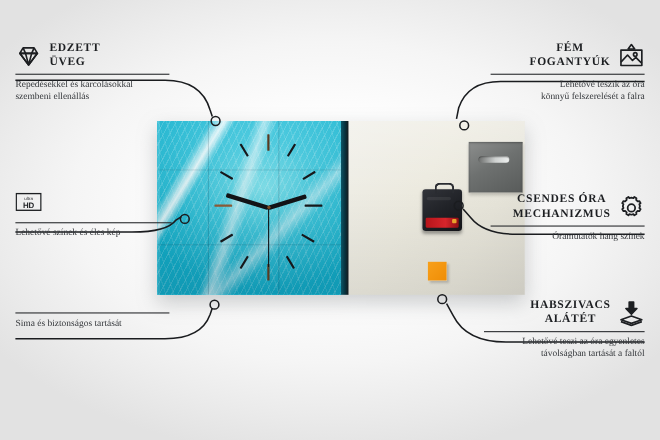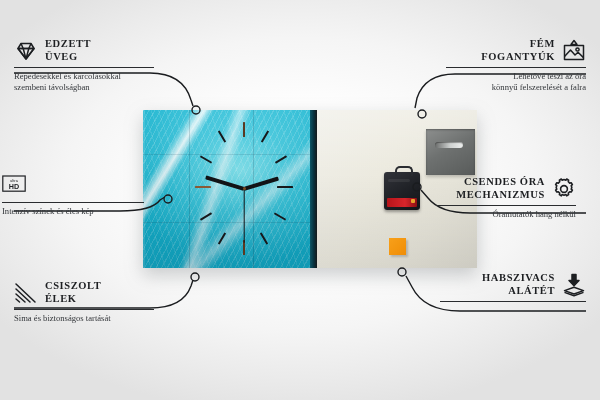--- a/index.html
+++ b/index.html
@@ -99,21 +99,21 @@
     color:#1d1f22;text-transform:uppercase;white-space:pre-line;
   }
   .co-rule{height:1px;background:#2a2c2f;margin:4px 0 3px;}
   .co-desc{
     font-size:8.6px;line-height:10.6px;color:#33363a;white-space:pre-line;
   }
   .left .co-head{justify-content:flex-start;}
   .left .co-title{text-align:left;}
   .left .co-desc{text-align:left;}
   .right .co-head{justify-content:flex-end;}
-  .right .co-title{text-align:right;}
+  .right .co-title{text-align:center;}
   .right .co-desc{text-align:right;}
   .ico{width:24px;height:24px;flex:0 0 24px;display:block;}
   svg.lines{position:absolute;left:0;top:0;width:600px;height:400px;pointer-events:none;}
 </style>
 </head>
 <body>
 
 <div class="stage">
 
   <div class="product">
@@ -187,92 +187,85 @@
           <path d="M4 9.5h16L12 20 4 9.5z"></path>
             <path d="M7 4.5h10l3 5H4l3-5z"></path>
           <path d="M4 9.5L12 20l8-10.5M9.2 9.5L12 20l2.8-10.5M7 4.5l2.2 5M17 4.5l-2.2 5"></path>
         </svg>
       </span>
       <span class="co-title">EDZETT
 ÜVEG</span>
     </div>
     <div class="co-rule"></div>
     <div class="co-desc">Repedésekkel és karcolásokkal
-szembeni távolságban</div>
-  </div>
-
-  <div class="callout left" style="left:2px;top:174px;width:142px">
+szembeni ellenállás</div>
+  </div>
+
+  <div class="callout left" style="left:14px;top:174px;width:142px">
     <div class="co-head">
       <span class="ico">
         <svg viewBox="0 0 30 24">
           <rect x="1" y="2.5" width="28" height="19" fill="none" stroke="#1d1f22" stroke-width="1.5"></rect>
           <text x="15" y="10" text-anchor="middle" font-family="Liberation Sans, sans-serif" font-size="5" fill="#1d1f22">ultra</text>
           <text x="15" y="19" text-anchor="middle" font-family="Liberation Sans, sans-serif" font-size="9" font-weight="bold" fill="#1d1f22">HD</text>
         </svg>
       </span>
     </div>
     <div class="co-rule"></div>
-    <div class="co-desc">Intenzív színek és éles kép</div>
+    <div class="co-desc">Lehetővé színek és éles kép</div>
   </div>
 
   <div class="callout left" style="left:14px;top:280px;width:140px">
-    <div class="co-head">
-      <span class="ico">
-        <svg viewBox="0 0 24 24" stroke="#1d1f22" stroke-width="1.5" stroke-linecap="round">
-          <path d="M2 3 L21 21M2 8 L16 21M2 13 L11 21M2 18 L5.5 21"></path>
-        </svg>
-      </span>
-      <span class="co-title">CSISZOLT
-ÉLEK</span>
-    </div>
     <div class="co-rule"></div>
     <div class="co-desc">Sima és biztonságos tartását</div>
   </div>
 
   <div class="callout right" style="left:446px;top:38px;width:140px">
     <div class="co-head">
       <span class="co-title">FÉM
 FOGANTYÚK</span>
       <span class="ico">
         <svg viewBox="0 0 24 24" fill="none" stroke="#1d1f22" stroke-width="1.5" stroke-linejoin="round">
           <path d="M12 1.5 L15 5.5 H9 L12 1.5z"></path>
           <rect x="2.5" y="6.5" width="19" height="14"></rect>
           <path d="M2.5 17.5 L8.5 11 L13 16 L16 13.2 L21.5 18.6"></path>
           <circle cx="15.5" cy="10.5" r="1.6"></circle>
         </svg>
       </span>
     </div>
     <div class="co-rule"></div>
-    <div class="co-desc">Lehetővé teszi az óra
+    <div class="co-desc">Lehetővé teszik az óra
 könnyű felszerelését a falra</div>
   </div>
 
-  <div class="callout right" style="left:436px;top:176px;width:140px">
+  <div class="callout right" style="left:446px;top:176px;width:140px">
     <div class="co-head">
       <span class="co-title">CSENDES ÓRA
 MECHANIZMUS</span>
       <span class="ico">
         <svg viewBox="0 0 24 24" fill="none" stroke="#1d1f22" stroke-width="1.6" stroke-linejoin="round">
           <path d="M12 2.6l1.8.6.9-1.2 1.9 1.2-.3 1.5 1.4 1.4 1.5-.3 1.2 1.9-1.2.9.6 1.8-.6 1.8 1.2.9-1.2 1.9-1.5-.3-1.4 1.4.3 1.5-1.9 1.2-.9-1.2-1.8.6-1.8-.6-.9 1.2-1.9-1.2.3-1.5-1.4-1.4-1.5.3-1.2-1.9 1.2-.9-.6-1.8.6-1.8-1.2-.9 1.2-1.9 1.5.3 1.4-1.4-.3-1.5 1.9-1.2.9 1.2 1.8-.6z"></path>
           <circle cx="12" cy="12" r="3.4"></circle>
         </svg>
       </span>
     </div>
     <div class="co-rule"></div>
-    <div class="co-desc">Óramutatók hang nélkül</div>
+    <div class="co-desc">Óramutatók hang színek</div>
   </div>
 
   <div class="callout right" style="left:440px;top:272px;width:146px">
     <div class="co-head">
       <span class="co-title">HABSZIVACS
 ALÁTÉT</span>
       <span class="ico">
         <svg viewBox="0 0 24 24" fill="none" stroke="#1d1f22" stroke-width="1.5" stroke-linejoin="round">
           <path d="M10 1.5h4v6h3l-5 5.2-5-5.2h3v-6z" fill="#1d1f22"></path>
           <path d="M12 14.2 L21.5 17.6 L12 21 L2.5 17.6 L12 14.2z"></path>
           <path d="M2.5 19.4 L12 22.8 L21.5 19.4"></path>
         </svg>
       </span>
     </div>
     <div class="co-rule"></div>
+    <div class="co-desc">Lehetővé teszi az óra egyenletes
+távolságban tartását a faltól</div>
   </div>
 
 </div>
 
 </body></html>

